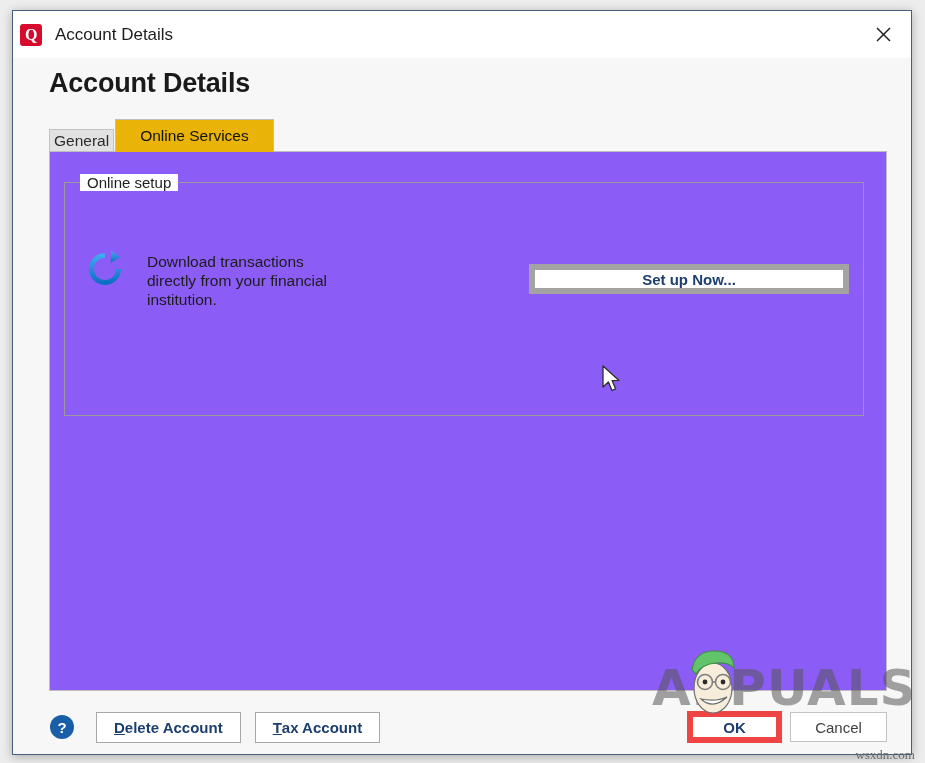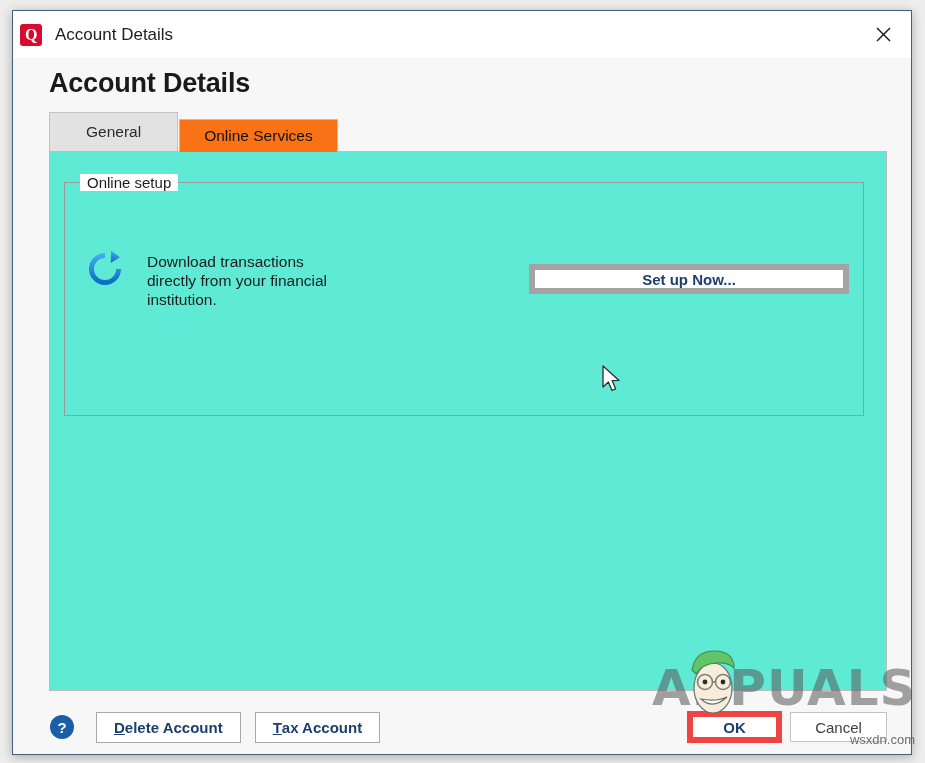--- a/index.html
+++ b/index.html
@@ -100,52 +100,52 @@
   #tabstrip {
     position: relative;
     margin: 19px 0 0 22px;
     height: 33px;
     display: flex;
     align-items: flex-end;
     z-index: 3;
   }
 
   .tab {
-    height: 39px;
-    padding: 0 36px;
+    height: 22px;
+    padding: 0 4px;
     background: #e2e2e2;
     border: 1px solid #c2c2c2;
     border-bottom: none;
     display: flex;
     align-items: center;
     justify-content: center;
     font-size: 15.5px;
     color: #2b2b2b;
     cursor: pointer;
     margin-right: 1px;
     position: relative;
   }
 
   .tab.active {
-    background: #f97316;
+    background: #eab308;
     border-color: #bdbdbd;
     height: 33px;
     color: #111111;
     z-index: 4;
     margin-bottom: -1px;
     padding: 0 24px;
   }
 
   
   #content-panel {
     position: relative;
     margin-left: 22px;
     margin-right: 10px;
     height: 540px;
-    background: #5eead4;
+    background: #8b5cf6;
     border: 1px solid #bdbdbd;
     z-index: 1;
   }
 
   
   #groupbox {
     position: absolute;
     left: 14px;
     top: 22px;
     right: 22px;
@@ -302,22 +302,22 @@
 
   #wm-mascot {
     position: absolute;
     left: 30px;
     top: -18px;
   }
 
   #site-credit {
     position: absolute;
     right: 10px;
-    bottom: 16px;
-    font-family: Liberation Sans, sans-serif;
+    bottom: 0;
+    font-family: Liberation Serif, serif;
     font-size: 13px;
     color: #6d6d6d;
     z-index: 10;
     user-select: none;
   }
 
   
   #cursor {
     position: absolute;
     left: 601px;

